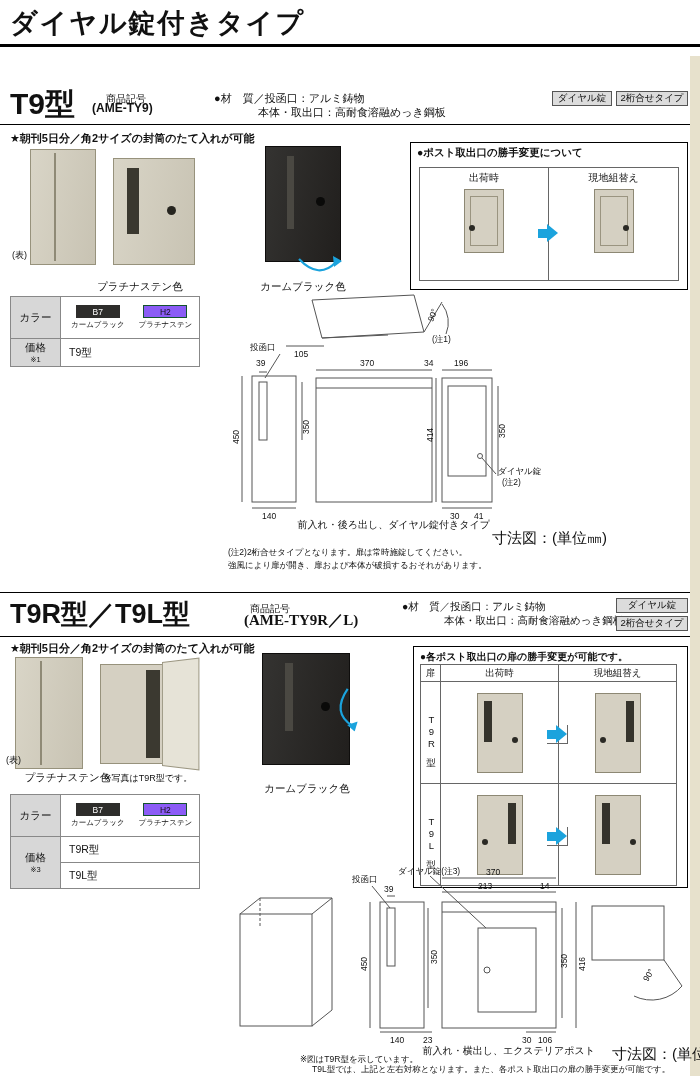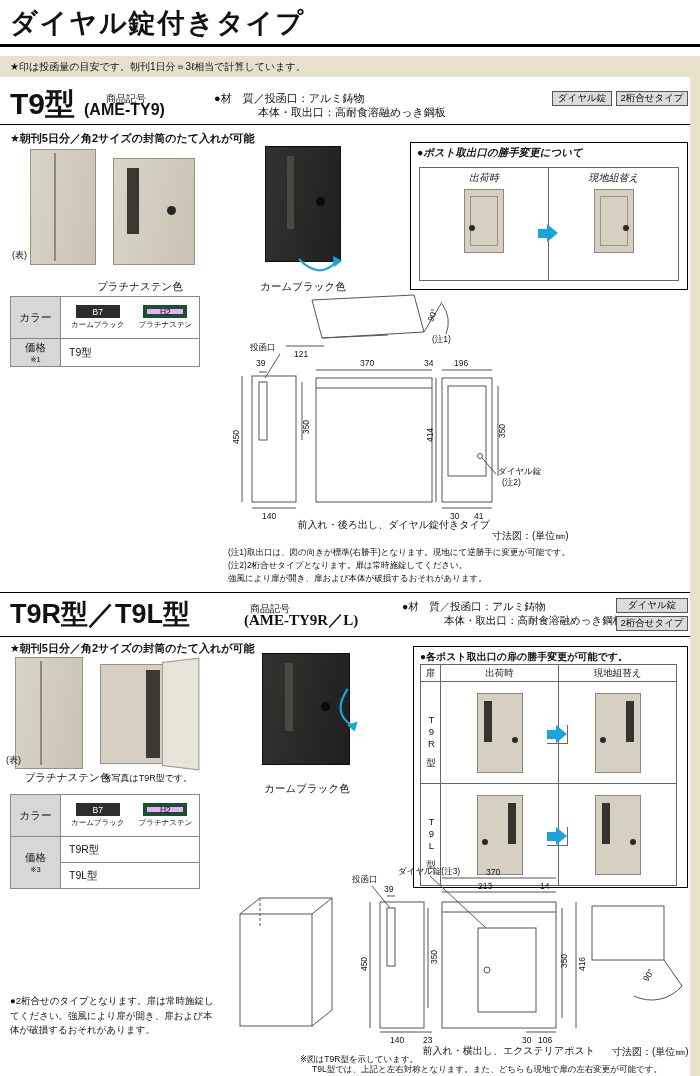--- a/index.html
+++ b/index.html
@@ -58,49 +58,48 @@
   .blue-arrow .head { width:0; height:0; border-top:9px solid transparent; border-bottom:9px solid transparent; border-left:11px solid #1ba3dd; }
 
   
   .spec-tbl { position:absolute; display:grid; grid-template-columns:50px 139px; border-top:1px solid #888; border-left:1px solid #888; background:#fff; }
   .spec-tbl > div { border-right:1px solid #888; border-bottom:1px solid #888; display:flex; align-items:center; }
   .cell-label { background:#d7d7d7; font-size:10.5px; justify-content:center; }
   .cell-colors { background:#fff; gap:14px; padding-left:10px; }
   .chip-group { display:flex; flex-direction:column; align-items:center; gap:2px; }
   .chip { width:44px; height:13px; font-size:8.5px; display:flex; align-items:center; justify-content:center; }
   .chip.b7 { background:#2e2d2b; color:#fff; }
-  .chip.h2 { background:#f0abfc; color:#111; border:4px solid #14532d; }
+  .chip.h2 { background:#8b5cf6; color:#111; border:1px solid #14532d; }
   .chip-name { font-size:7.5px; white-space:nowrap; }
   .cell-price { background:#d7d7d7; flex-direction:column; font-size:10.5px; justify-content:center; }
   .cell-price .pnote { font-size:7.5px; }
   .cell-model { background:#fff; font-size:10.5px; padding-left:8px; }
 
   
   .drawing { position:absolute; }
   .dim { position:absolute; font-size:8.5px; white-space:nowrap; }
   .dimv { position:absolute; font-size:8.5px; white-space:nowrap; width:32px; text-align:center; transform:rotate(-90deg); }
   .draw-caption { position:absolute; font-size:10px; text-align:right; white-space:nowrap; }
-  .unit-label { position:absolute; font-size:10px; white-space:nowrap; }
+  .unit-label { position:absolute; font-size:15px; white-space:nowrap; }
   .notes { position:absolute; font-size:8.5px; line-height:1.5; }
   .note-line { white-space:nowrap; }
   .note-block { position:absolute; font-size:9.5px; line-height:1.55; }
 </style>
 </head>
 <body>
 
 <div class="page">
 
   <div class="page-title">ダイヤル錠付きタイプ</div>
   <div class="title-rule"></div>
-  <div class="note-band">★印は投函量の目安です。朝刊1日分＝3ℓ相当で計算しています。</div>
   <div class="right-strip"></div>
 
   <div class="sec-name" style="left:10px;top:84px;font-size:30px;">T9型</div>
   <div class="code-label" style="left:106px;top:92px;">商品記号</div>
-  <div class="code" style="left:84px;top:101px;font-size:16px;">(AME-TY9)</div>
+  <div class="code" style="left:92px;top:101px;font-size:12px;">(AME-TY9)</div>
   <div class="material" style="left:214px;top:91px;">●材　質／投函口：アルミ鋳物</div>
   <div class="material" style="left:258px;top:105px;">本体・取出口：高耐食溶融めっき鋼板</div>
   <div class="badge" style="left:552px;top:91px;width:60px;">ダイヤル錠</div>
   <div class="badge" style="left:616px;top:91px;width:72px;">2桁合せタイプ</div>
   <div class="hrule" style="top:124px;"></div>
   <div class="feature" style="left:10px;top:131px;">★朝刊5日分／角2サイズの封筒のたて入れが可能</div>
 
   <div class="photo post-beige" style="left:30px;top:149px;width:66px;height:116px;">
     <div class="seam"></div>
   </div>
@@ -113,21 +112,21 @@
   <div class="photo post-black" style="left:265px;top:146px;width:76px;height:116px;">
     <div class="vslot" style="left:28%;top:8%;width:10%;height:64%;"></div>
     <div class="knob" style="right:20%;top:44%;width:9px;height:9px;"></div>
   </div>
   <svg class="abs" width="46" height="20" style="left:296px;top:256px;">
     <path d="M3,3 Q23,24 40,6" stroke="#1ba3dd" stroke-width="2.2" fill="none"></path>
     <polygon points="37,0 46,5 38,11" fill="#1ba3dd"></polygon>
   </svg>
   <div class="caption" style="left:248px;top:280px;width:110px;">カームブラック色</div>
 
-  <div class="change-box" style="left:410px;top:142px;width:278px;height:148px;font-style:italic;">
+  <div class="change-box" style="left:410px;top:142px;width:278px;height:148px;">
     <div class="change-title">●ポスト取出口の勝手変更について</div>
     <div class="change-grid1">
       <div class="change-col first">
         <div class="change-head">出荷時</div>
         <div class="mini-post" style="width:40px;height:64px;">
           <div class="door"></div>
           <div class="knob left"></div>
         </div>
       </div>
       <div class="change-col">
@@ -186,41 +185,40 @@
         <circle cx="252" cy="170" r="2.5"></circle>
         <line x1="214" y1="84" x2="264" y2="84"></line>
         <line x1="208" y1="92" x2="208" y2="216"></line>
         <line x1="270" y1="100" x2="270" y2="190"></line>
         <line x1="214" y1="222" x2="244" y2="222"></line>
         <line x1="244" y1="222" x2="264" y2="222"></line>
         <line x1="268" y1="188" x2="254" y2="172"></line>
       </g>
     </svg>
     <span class="dim" style="left:22px;top:56px;">投函口</span>
-    <span class="dim" style="left:66px;top:63px;">121</span>
+    <span class="dim" style="left:66px;top:63px;">105</span>
     <span class="dim" style="left:198px;top:24px;transform:rotate(-70deg);">90°</span>
     <span class="dim" style="left:204px;top:48px;">(注1)</span>
     <span class="dim" style="left:28px;top:72px;">39</span>
     <span class="dimv" style="left:-8px;top:146px;">450</span>
     <span class="dimv" style="left:62px;top:136px;">350</span>
     <span class="dim" style="left:34px;top:225px;">140</span>
     <span class="dim" style="left:132px;top:72px;">370</span>
     <span class="dim" style="left:196px;top:72px;">34</span>
     <span class="dim" style="left:226px;top:72px;">196</span>
     <span class="dimv" style="left:186px;top:144px;">414</span>
     <span class="dimv" style="left:258px;top:140px;">350</span>
     <span class="dim" style="left:222px;top:225px;">30</span>
     <span class="dim" style="left:246px;top:225px;">41</span>
     <span class="dim" style="left:270px;top:180px;">ダイヤル錠</span>
     <span class="dim" style="left:274px;top:191px;">(注2)</span>
   </div>
   <div class="draw-caption" style="left:250px;top:518px;width:240px;">前入れ・後ろ出し、ダイヤル錠付きタイプ</div>
   <div class="unit-label" style="left:492px;top:529px;">寸法図：(単位㎜)</div>
   <div class="notes" style="left:228px;top:546px;width:350px;">
-    <div class="note-line">(注1)取出口は、図の向きが標準(右勝手)となります。現地にて逆勝手に変更が可能です。</div>
     <div class="note-line">(注2)2桁合せタイプとなります。扉は常時施錠してください。</div>
     <div class="note-line">強風により扉が開き、扉および本体が破損するおそれがあります。</div>
   </div>
 
   <div class="hrule" style="top:592px;"></div>
   <div class="sec-name" style="left:10px;top:596px;font-size:27px;">T9R型／T9L型</div>
   <div class="code-label" style="left:250px;top:602px;">商品記号</div>
   <div class="code" style="left:244px;top:611px;font-size:15px;font-family:Liberation Serif, serif;">(AME-TY9R／L)</div>
   <div class="material" style="left:402px;top:600px;font-size:10.5px;">●材　質／投函口：アルミ鋳物</div>
   <div class="material" style="left:444px;top:614px;font-size:10.5px;">本体・取出口：高耐食溶融めっき鋼板</div>
@@ -310,21 +308,20 @@
       </div>
     </div>
     <div class="cell-price" style="grid-area:2/1/4/2;">
       <span>価格</span>
       <span class="pnote">※3</span>
     </div>
     <div class="cell-model" style="grid-area:2/2;">T9R型</div>
     <div class="cell-model" style="grid-area:3/2;">T9L型</div>
   </div>
 
-  <div class="note-block" style="left:10px;top:994px;width:205px;">●2桁合せのタイプとなります。扉は常時施錠してください。強風により扉が開き、扉および本体が破損するおそれがあります。</div>
 
   <div class="drawing" style="left:230px;top:866px;width:458px;height:176px;">
     <svg width="458" height="176" style="position:absolute;left:0;top:0;">
       <g stroke="#555" fill="none" stroke-width="1">
         <rect x="10" y="48" width="72" height="112"></rect>
         <polyline points="10,48 30,32 102,32 82,48"></polyline>
         <polyline points="102,32 102,144 82,160"></polyline>
         <line x1="30" y1="32" x2="30" y2="60" stroke-dasharray="3,2"></line>
         <line x1="142" y1="20" x2="160" y2="42"></line>
         <line x1="200" y1="10" x2="256" y2="62"></line>
@@ -363,15 +360,15 @@
     <span class="dim" style="left:310px;top:15px;">14</span>
     <span class="dimv" style="left:318px;top:90px;">350</span>
     <span class="dimv" style="left:336px;top:93px;">416</span>
     <span class="dim" style="left:292px;top:169px;">30</span>
     <span class="dim" style="left:308px;top:169px;">106</span>
     <span class="dim" style="left:412px;top:104px;transform:rotate(-60deg);">90°</span>
   </div>
   <div class="draw-caption" style="left:395px;top:1044px;width:200px;">前入れ・横出し、エクステリアポスト</div>
   <div class="unit-label" style="left:612px;top:1045px;">寸法図：(単位㎜)</div>
   <div class="dim" style="left:300px;top:1054px;font-size:8.5px;">※図はT9R型を示しています。</div>
-  <div class="dim" style="left:312px;top:1064px;font-size:8.5px;">T9L型では、上記と左右対称となります。また、どちらも現地で扉の左右変更が可能です。</div>
+  <div class="dim" style="left:312px;top:1064px;font-size:8.5px;">T9L型では、上記と左右対称となります。また、各ポスト取出口の扉の勝手変更が可能です。</div>
 
 </div>
 
 </body></html>

